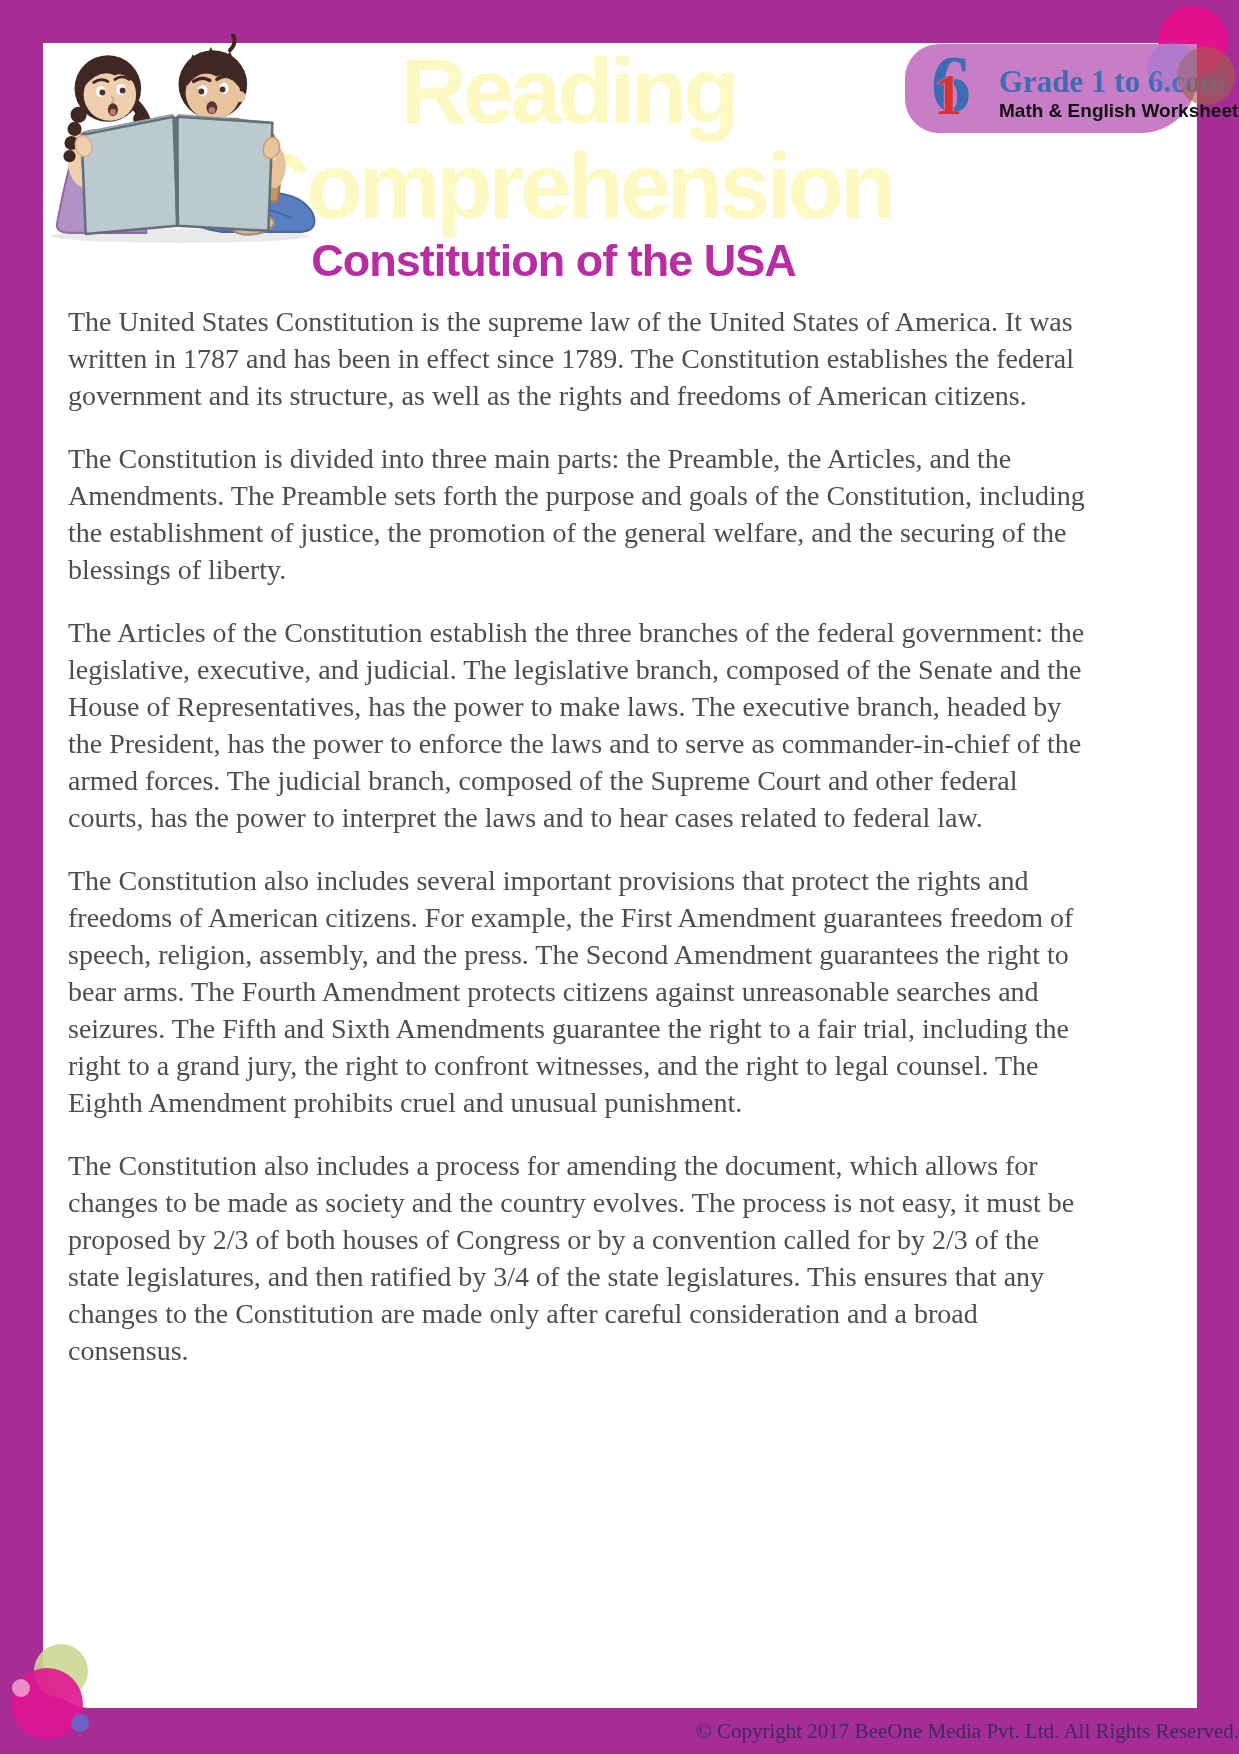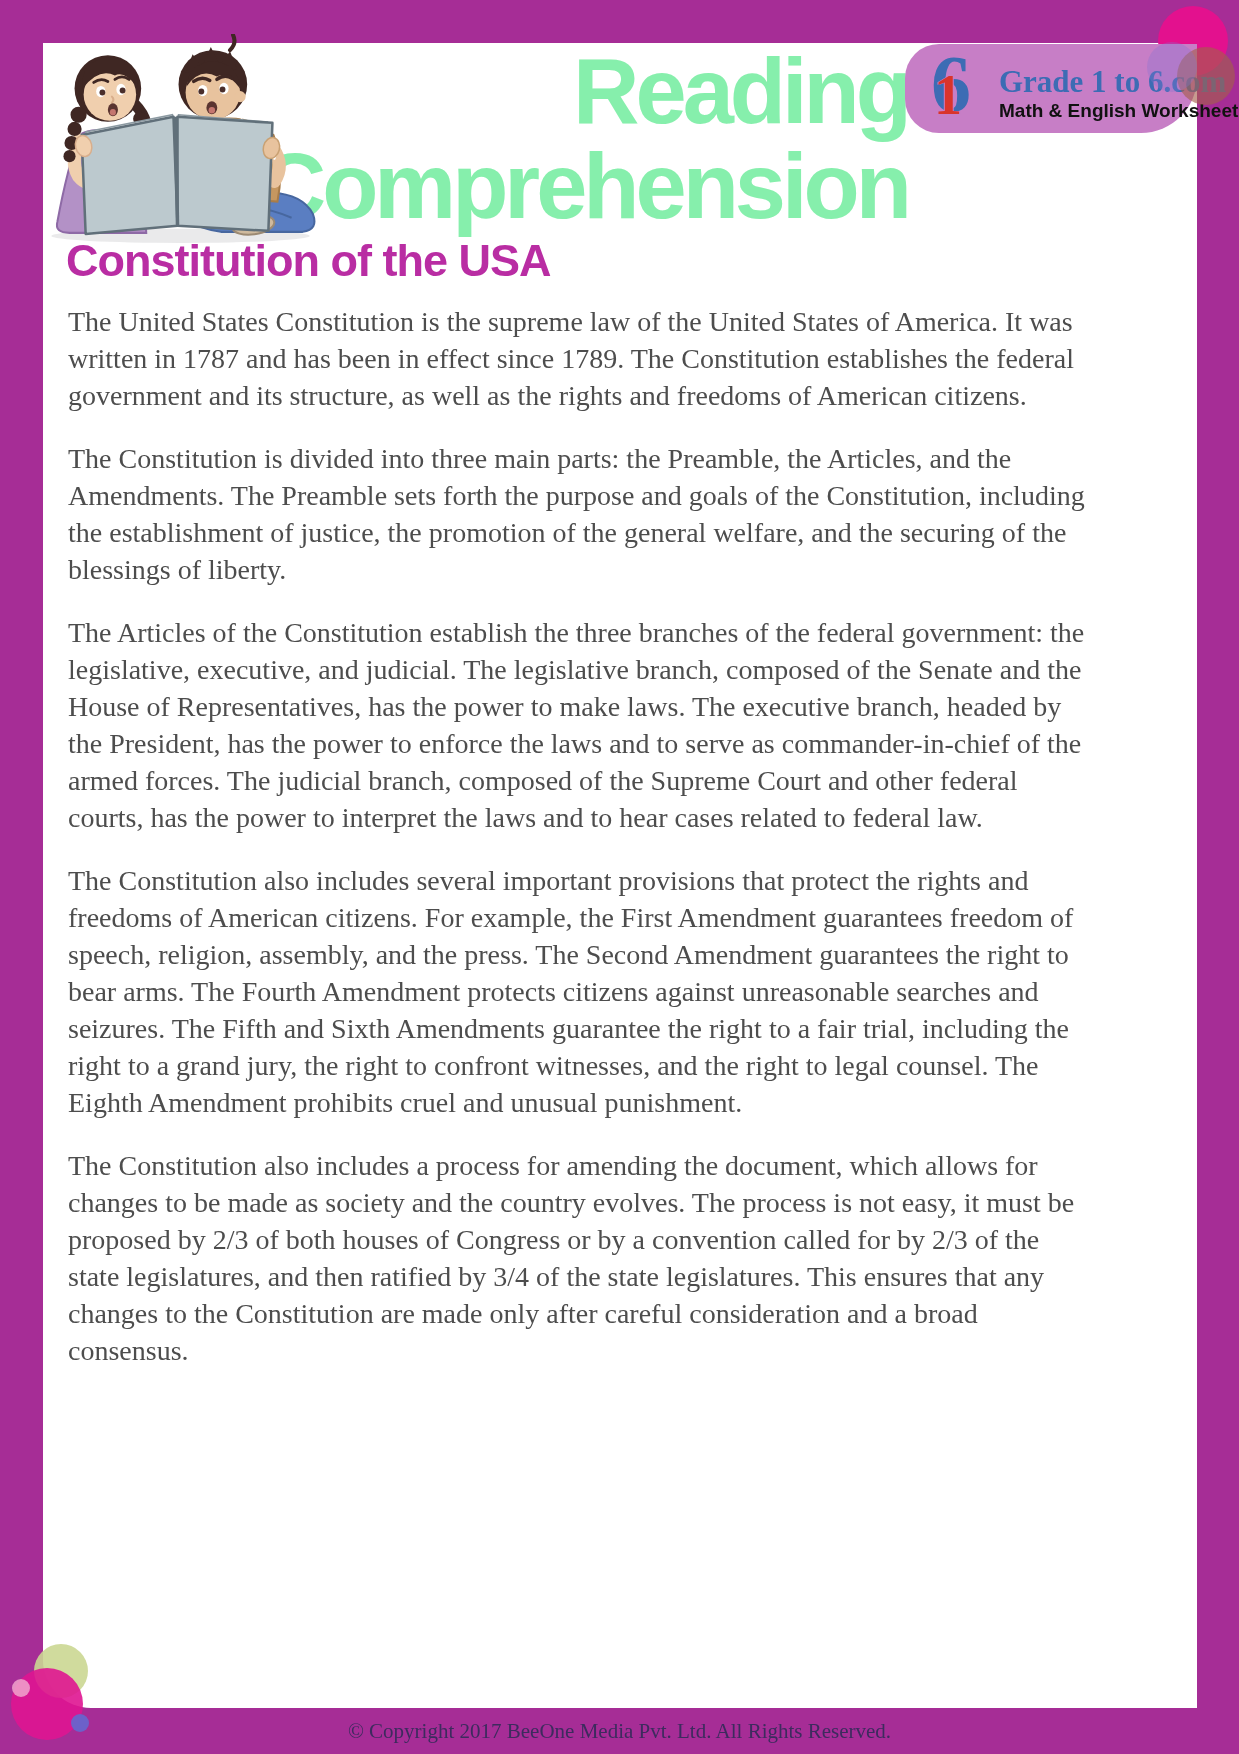--- a/index.html
+++ b/index.html
@@ -13,22 +13,22 @@
   .sheet{
     position:absolute;left:43px;top:43px;
     width:1154px;height:1665px;
     background:#ffffff;
     border-radius:0 0 0 48px;
     z-index:1;
   }
   
   .title-block{
     position:absolute;left:228px;top:44px;width:680px;
-    text-align:right;z-index:2;
-    color:#86efac;
+    text-align:center;z-index:2;
+    color:#fef9c3;
     font-weight:700;
     font-size:92px;line-height:95px;letter-spacing:-4px;
   }
   .badge{
     position:absolute;left:905px;top:44px;width:292px;height:89px;
     background:#C77EC6;
     border-radius:34px 0 56px 34px;
     z-index:3;
     display:flex;align-items:center;
     padding-left:26px;box-sizing:border-box;
@@ -60,34 +60,34 @@
   .c-tr-mauve  {left:1177px;top:47px; width:58px;height:58px;background:rgba(165,95,75,0.62);z-index:4;}
   .c-bl-lime   {left:34px; top:1644px;width:54px;height:54px;background:rgba(203,215,146,0.9);z-index:3;}
   .c-bl-pink   {left:11px; top:1668px;width:72px;height:72px;background:rgba(223,21,145,0.9);z-index:4;}
   .c-bl-lpink  {left:12px; top:1679px;width:18px;height:18px;background:rgba(240,165,205,0.85);z-index:5;}
   .c-bl-blue   {left:71px; top:1714px;width:18px;height:18px;background:rgba(103,102,206,0.92);z-index:5;}
   
   .kids{position:absolute;left:18px;top:34px;width:315px;height:212px;z-index:5;}
   
   .subtitle{
     position:absolute;left:66px;top:234px;width:975px;
-    text-align:left;z-index:2;
+    text-align:center;z-index:2;
     color:#B92DA3;font-weight:700;
     font-size:45px;line-height:54px;letter-spacing:-1px;
   }
   .body-text{
     position:absolute;left:66px;top:303px;width:1030px;z-index:2;
     color:#4D4D4D;
     font-size:28px;line-height:37px;
   }
   .body-text p{margin:0 0 26px 2px;font-family:Liberation Serif, serif;}
   
   .footer{
     position:absolute;left:0;top:1708px;width:1239px;height:46px;
-    display:flex;align-items:center;justify-content:center;
+    display:flex;align-items:center;justify-content:flex-end;
     z-index:2;
     font-family:"Liberation Serif",serif;
     font-size:21px;color:#3D2B5E;
   }
 </style>
 </head>
 <body>
 
 <div class="page">
 

